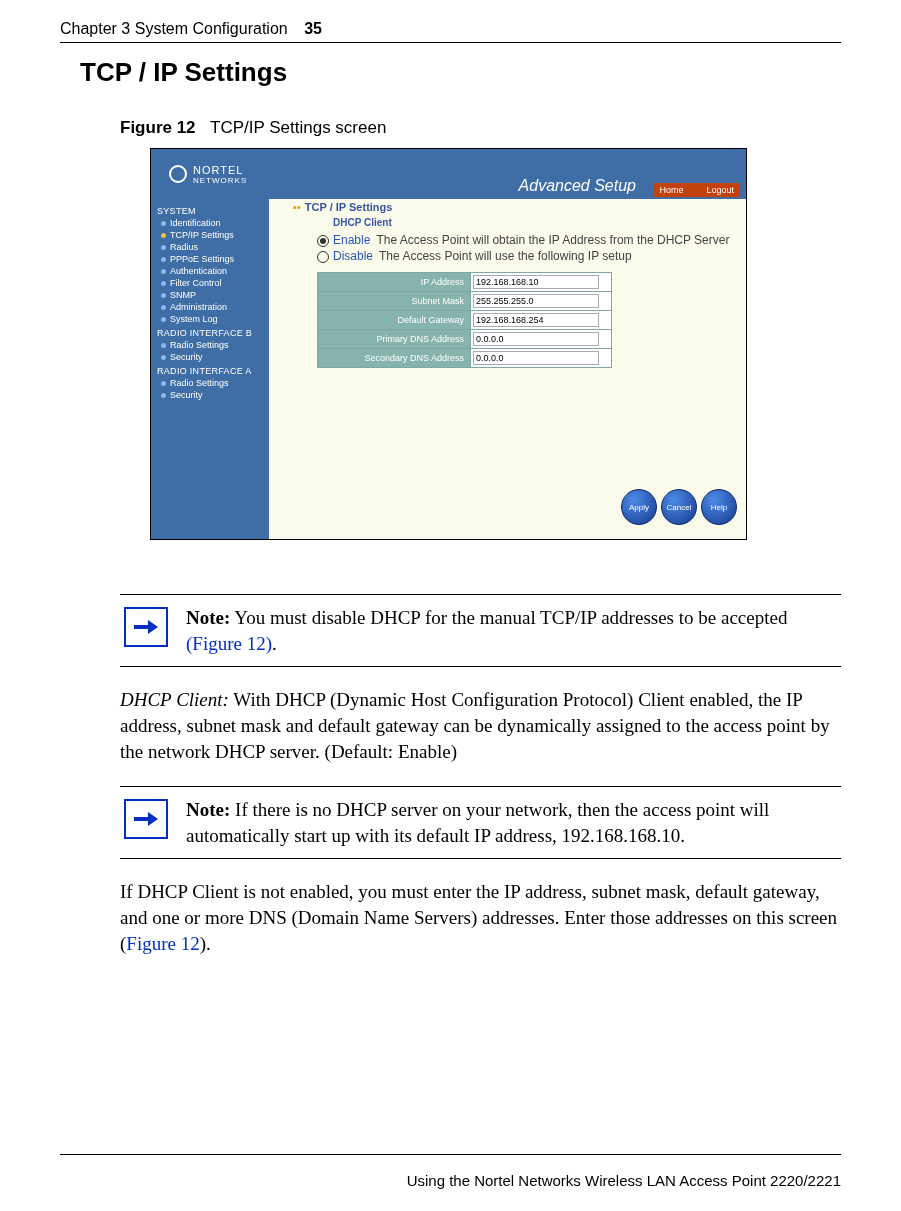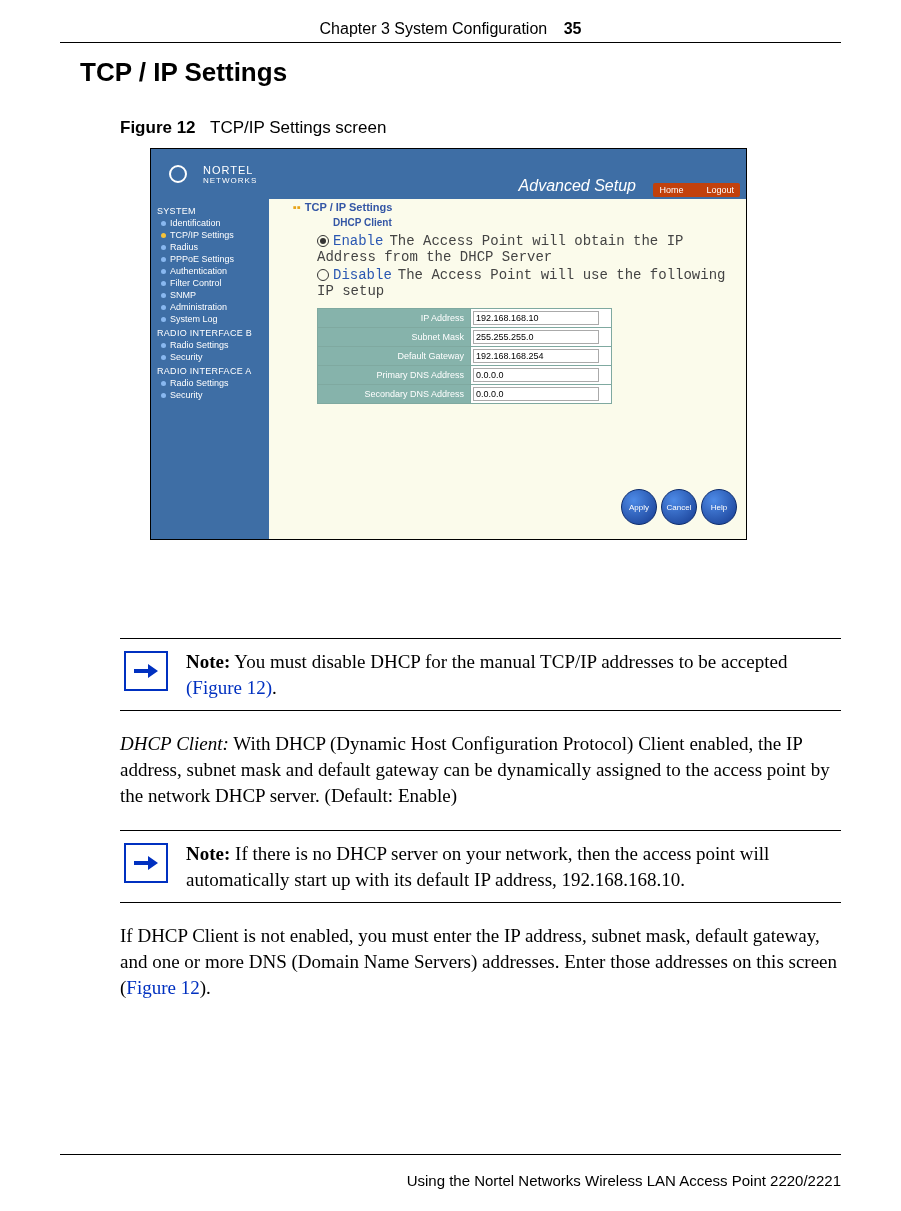--- a/index.html
+++ b/index.html
@@ -1,57 +1,57 @@
 <!DOCTYPE html>
 <html><head>
 <meta charset="utf-8">
 <style>
   html,body{margin:0;padding:0;background:#fff;color:#000;font-family:"Times New Roman",Times,serif;}
   .page{width:901px;height:1211px;margin:0 auto;position:relative;box-sizing:border-box;padding:20px 60px 30px 60px;}
-  .running-head{font-family:Arial,Helvetica,sans-serif;font-size:16px;text-align:center;padding-bottom:4px;}
+  .running-head{font-family:Arial,Helvetica,sans-serif;font-size:16px;text-align:left;padding-bottom:4px;}
   .running-head .pnum{font-weight:700;margin-left:12px;}
   .top-rule{border:none;border-top:1.5px solid #000;margin:0 0 14px 0;}
   .h1{font-family:Arial,Helvetica,sans-serif;font-weight:700;font-size:26px;margin-left:20px;margin-bottom:30px;}
   .fig-caption{font-family:Arial,Helvetica,sans-serif;font-size:17px;margin:10px 0 10px 60px;}
   .fig-caption .lbl{font-weight:700;margin-right:10px;}
   
   .figure{margin-left:90px;width:595px;border:1px solid #000;font-family:Arial,Helvetica,sans-serif;}
   .hdr{background:#3e6ea5;color:#fff;display:flex;height:50px;position:relative;}
-  .brand{display:flex;align-items:center;gap:16px;padding-left:18px;font-size:11px;}
+  .brand{display:flex;align-items:center;gap:6px;padding-left:18px;font-size:11px;}
   .brand .ring{width:14px;height:14px;border:2px solid #fff;border-radius:50%;}
   .brand-txt .b1{letter-spacing:1px;}
   .brand-txt .b2{font-size:8px;letter-spacing:1px;}
   .hdr-title{position:absolute;right:110px;bottom:4px;font-style:italic;font-size:16px;margin-top:12px;}
   .hdr-links{position:absolute;right:6px;bottom:2px;font-size:9px;display:flex;gap:23px;background:#c2410c;padding:2px 6px;border-radius:2px;}
   .body-row{display:flex;}
   .sidebar{width:118px;background:#3e6ea5;color:#fff;font-size:9px;padding:4px 0 8px 0;}
   .sb-hd{font-size:9px;padding:3px 6px 1px 6px;letter-spacing:.3px;}
   .sb-item{display:flex;align-items:center;gap:4px;padding:1px 2px 1px 10px;}
   .sb-item .dot{width:5px;height:5px;border-radius:50%;background:#89b8f0;flex:0 0 auto;}
   .sb-item.active .dot{background:#f5c23a;}
   .sb-item .lbl{white-space:nowrap;overflow:hidden;}
   .content{flex:1;background:#fbfbeb;position:relative;min-height:340px;}
   .pg-title{font-size:11px;font-weight:700;color:#3456a5;padding:2px 0 2px 24px;}
   .pg-title .mark{color:#e7a315;margin-right:4px;}
   .sec-title{color:#3456a5;font-size:10px;font-weight:700;padding:2px 0 4px 64px;}
-  .radio-row{font-size:14px;padding:1px 0 1px 48px;color:#444;font-family:Liberation Mono, monospace;}
+  .radio-row{font-size:12px;padding:1px 0 1px 48px;color:#444;}
   .radio-row .rb{display:inline-block;width:10px;height:10px;border:1px solid #333;border-radius:50%;margin-right:4px;vertical-align:middle;position:relative;}
   .radio-row.sel .rb::after{content:"";position:absolute;inset:2px;border-radius:50%;background:#333;}
   .radio-row .rl{color:#2a57b2;margin-right:6px;}
   
   .ip-table{margin:8px 0 0 48px;border-collapse:collapse;}
   .ip-table td{border:1px solid #7fa9a0;font-size:9px;padding:0;}
   .ip-table td.k{background:#86b3ab;color:#fff;text-align:right;padding:3px 6px;width:140px;}
   .ip-table td.v{background:#fff;width:140px;}
   .ip-table input{border:1px solid #aaa;font-size:9px;width:120px;margin:2px;padding:1px 2px;}
   .btnbar{position:absolute;right:9px;bottom:14px;display:flex;gap:4px;}
   .circ-btn{width:34px;height:34px;border-radius:50%;background:radial-gradient(circle at 35% 30%,#4d8ae6,#153a8f);color:#fff;font-size:8px;display:flex;align-items:center;justify-content:center;border:1px solid #0b2a6b;}
   
   .note-block{margin:22px 0 6px 60px;border-top:1px solid #000;border-bottom:1px solid #000;padding:10px 5px 10px 0;display:flex;gap:18px;align-items:flex-start;}
-  .note-block.first{margin-top:98px;}
+  .note-block.first{margin-top:54px;}
   .note-icon{flex:0 0 auto;width:40px;height:36px;border:2.5px solid #0030c0;display:flex;align-items:center;justify-content:center;margin-left:4px;margin-top:2px;}
   .note-icon svg{width:24px;height:16px;}
   .note-text{font-size:19px;line-height:1.35;}
   .note-text .nb{font-weight:700;}
   .xref{color:#0030c0;}
   .para{font-size:19px;line-height:1.35;margin:20px 0 6px 60px;}
   .para .term{font-style:italic;}
   
   .bottom-rule{position:absolute;left:60px;right:60px;bottom:48px;border:none;border-top:1.5px solid #000;}
   .running-foot{position:absolute;right:60px;bottom:22px;font-family:Arial,Helvetica,sans-serif;font-size:15px;}

